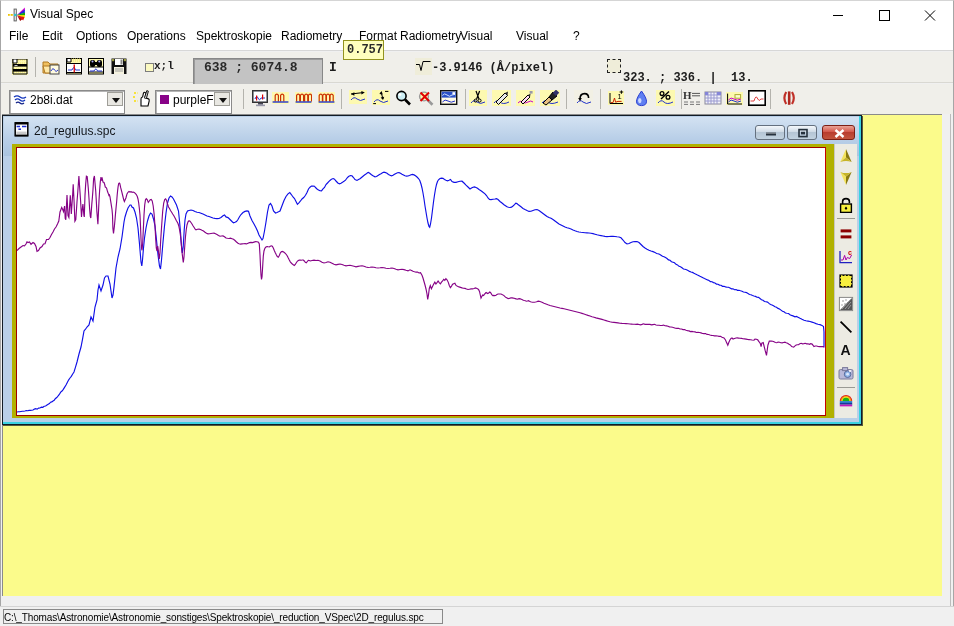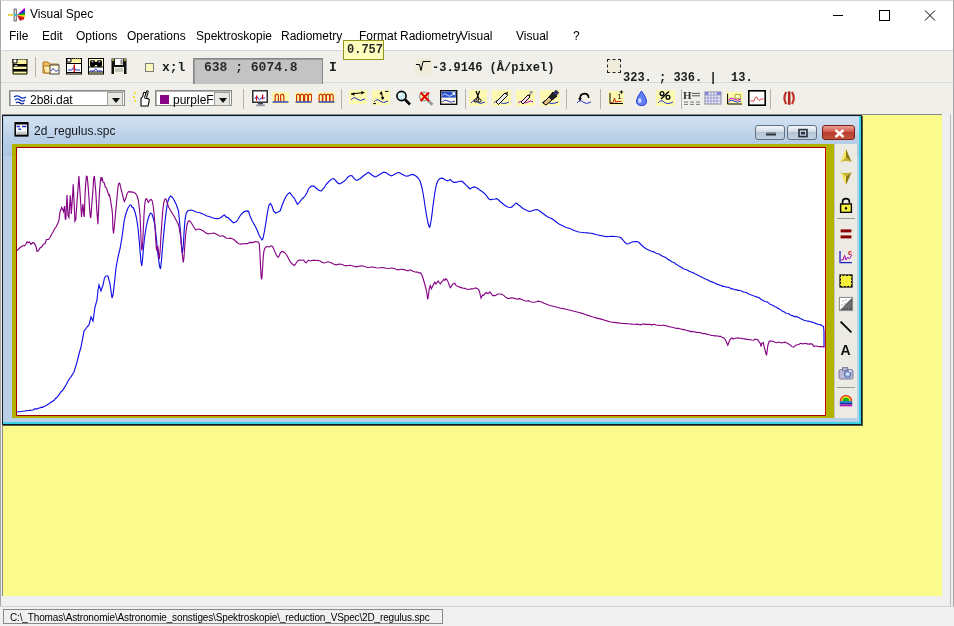--- a/index.html
+++ b/index.html
@@ -11,39 +11,39 @@
 #menubar{left:1px;top:29px;width:952px;height:22px;background:#fff;border-bottom:1px solid #d7d7d7}
 .mi{position:absolute;top:0;font-size:12px;color:#000}
 #tb1{left:1px;top:52px;width:952px;height:31px;background:#f0efea;border-bottom:1px solid #d9d8d2}
 #tb2{left:1px;top:84px;width:952px;height:30px;background:#f0efea}
 .vsep1{position:absolute;top:5px;width:1px;height:20px;background:#b4b3ad}
 .mono{font-family:"Liberation Mono",monospace;font-weight:700;color:#1c1c1c}
 #f-gray{left:193px;top:58px;width:130px;height:31px;background:#c3c3c3;border:1px solid #888;box-shadow:inset 1px 1px 0 #9b9b9b}
 #f-gray span{position:absolute;left:10px;top:1px;font-size:13px;color:#2a2a2a}
 #f-yellow{left:343px;top:40px;width:41px;height:20px;background:#ffffbe;border:1px solid #93931f}
 #f-yellow span{position:absolute;left:3px;top:2px;font-size:12px;color:#2a2a2a}
-.combo{position:absolute;top:90px;height:16px;background:#fff;border:1px solid #8a8a8a;box-shadow:inset 1px 1px 0 #b5b5b5}
+.combo{position:absolute;top:90px;height:24px;background:#fff;border:1px solid #8a8a8a;box-shadow:inset 1px 1px 0 #b5b5b5}
 .combo .btn{position:absolute;right:1px;top:1px;width:16px;height:14px;background:#e8e7e2;border:1px solid #9f9e98}
 .combo .btn:after{content:"";position:absolute;left:4px;top:5px;border:4px solid transparent;border-top:5px solid #111}
 .combo .txt{position:absolute;left:20px;top:2px;font-size:12px;color:#000}
 #mdi{left:2px;top:114px;width:940px;height:482px;background:#fbfb8b;border-left:1px solid #8a8a8a;border-top:1px solid #8a8a8a}
 #child{left:2px;top:115px;width:860px;height:310px;background:#b9cfe8;border:1px solid #121c26;box-shadow:1px 1px 0 rgba(16,24,32,.7)}
 #ctitle{left:1px;top:1px;width:856px;height:39px;background:linear-gradient(#d3e2f2,#b9cfe8 55%,#aac4e0)}
 #ctitle .t{position:absolute;left:30px;top:7px;font-size:12px;color:#12161b}
 .cbtn{position:absolute;top:8px;height:15px;border-radius:3px}
 .cbtn.mm{background:linear-gradient(#f4f8fb,#cfdae6 45%,#b4c4d4 46%,#c2d2e0);border:1px solid #64707f}
 .cbtn.cl{background:linear-gradient(#e9a397,#d4574a 45%,#b83b2e 46%,#c2543d);border:1px solid #7c1e14}
 #cclient{left:9px;top:28px;width:845px;height:274px;background:#b1b100}
 #chartbox{left:4px;top:3px;width:810px;height:269px;background:#fff;border:1px solid #a00000;border-right-color:#c80000}
 #rtools{left:822px;top:0;width:23px;height:274px;background:#ecebe3;border-left:1px solid #c9c8bf}
 .rico{position:absolute;left:3px;width:16px;height:16px}
 .rsep{position:absolute;left:2px;width:18px;height:1px;background:#9a9a94}
 #statusbar{left:0;top:606px;width:954px;height:20px;background:#f0f0f0;border-top:1px solid #d4d4d4}
 #statusfield{position:absolute;left:3px;top:2px;width:440px;height:15px;border:1px solid #898989;background:#f0f0f0}
-#statusfield span{position:absolute;left:6px;top:2px;font-size:10px;color:#000;white-space:nowrap;letter-spacing:-0.14px}
+#statusfield span{position:absolute;left:0;top:2px;font-size:10px;color:#000;white-space:nowrap;letter-spacing:-0.14px}
 svg{display:block}
 </style></head>
 <body>
 <div class="abs" id="win"></div>
 
 <div class="abs" id="titlebar"></div>
 <svg class="abs" style="left:8px;top:7px" width="17" height="16" viewBox="0 0 17 16">
  <rect x="0" y="7" width="1.8" height="1.8" fill="#edc400"></rect>
     <rect x="2.6" y="7" width="2.2" height="1.8" fill="#edc400"></rect>
  <rect x="5.6" y="1.6" width="3.2" height="12.8" fill="#636363"></rect>
@@ -125,21 +125,21 @@
     <path d="M4 11h8M4 13h8" stroke="#999"></path>
     <rect x="1" y="1" width="2.2" height="2.2" fill="#9a9a40"></rect>
     <rect x="12.8" y="1" width="2.2" height="2.2" fill="#9a9a40"></rect>
   </svg>
 <svg class="abs" style="left:415px;top:58px" width="17" height="17" viewBox="0 0 17 17">
     <rect width="17" height="17" fill="#efedd9"></rect>
     <path d="M1 6.5 L4.5 6.5 L6 12.5 L8 3.5 L15.5 3.5" stroke="#000" fill="none"></path>
   </svg>
 <div class="abs vsep1" style="left:35px;top:57px"></div>
 <div class="abs" style="left:145px;top:63px;width:9px;height:9px;background:#fbf9c0;border:1px solid #7d7d7d"></div>
-<span class="abs mono" style="left:162px;top:60px;font-size:13px">x;l</span>
+<span class="abs mono" style="left:154px;top:60px;font-size:11px">x;l</span>
 <div class="abs" id="f-gray">
     <span class="mono">638 ; 6074.8</span>
   </div>
 <span class="abs mono" style="left:329px;top:60px;font-size:13px">I</span>
 <div class="abs" id="f-yellow">
     <span class="mono">0.757</span>
   </div>
 <span class="abs mono" style="left:432px;top:61px;font-size:12px">-3.9146 (Å/pixel)</span>
 <div class="abs" style="left:607px;top:59px;width:14px;height:14px;background:#efedd9;border:1px dashed #222"></div>
 <span class="abs mono" style="left:623px;top:71px;font-size:12px">323. ; 336. |&nbsp;&nbsp;13.</span>

